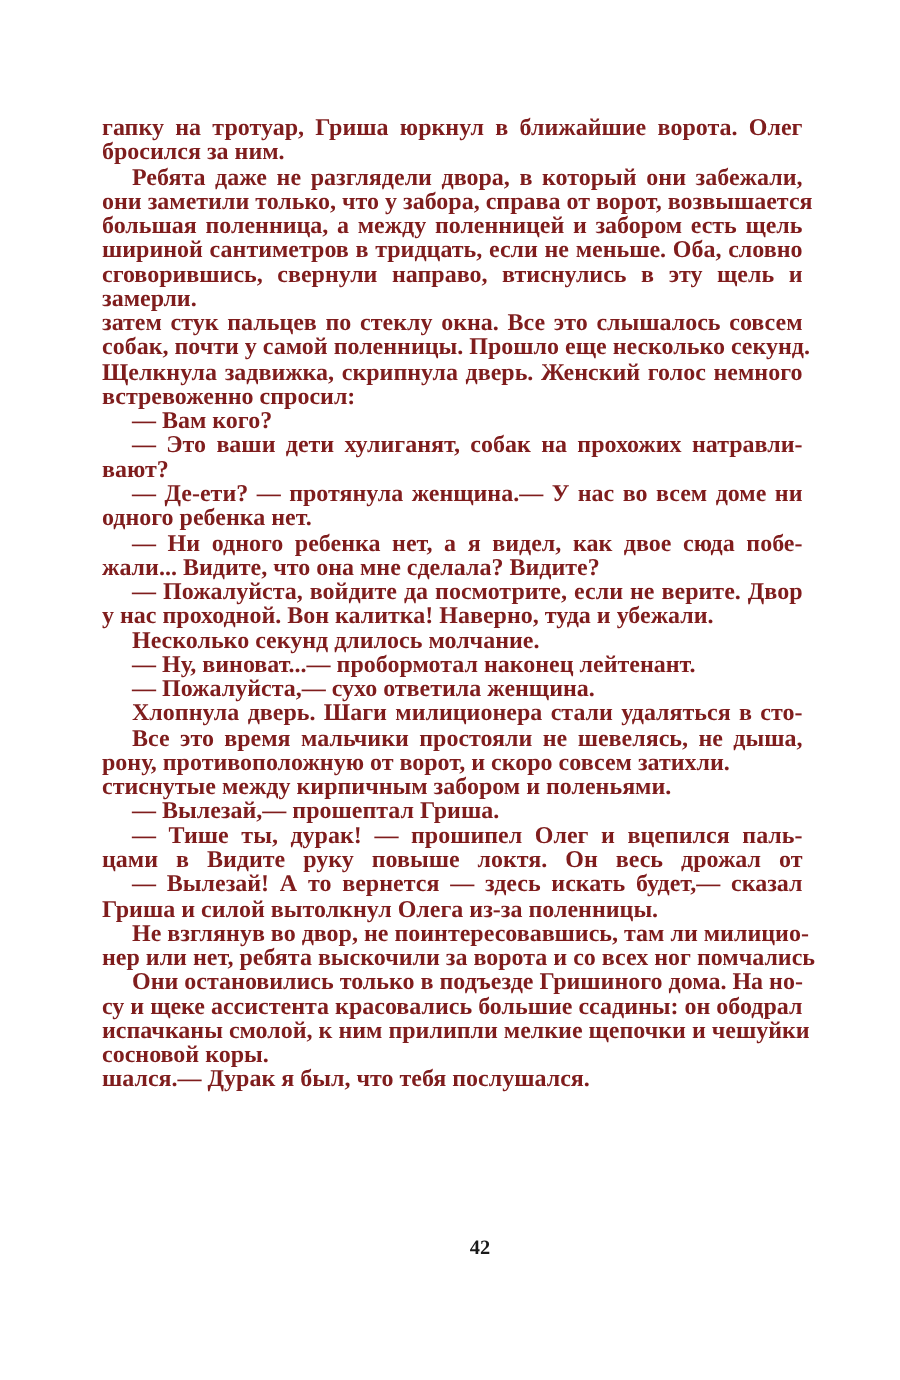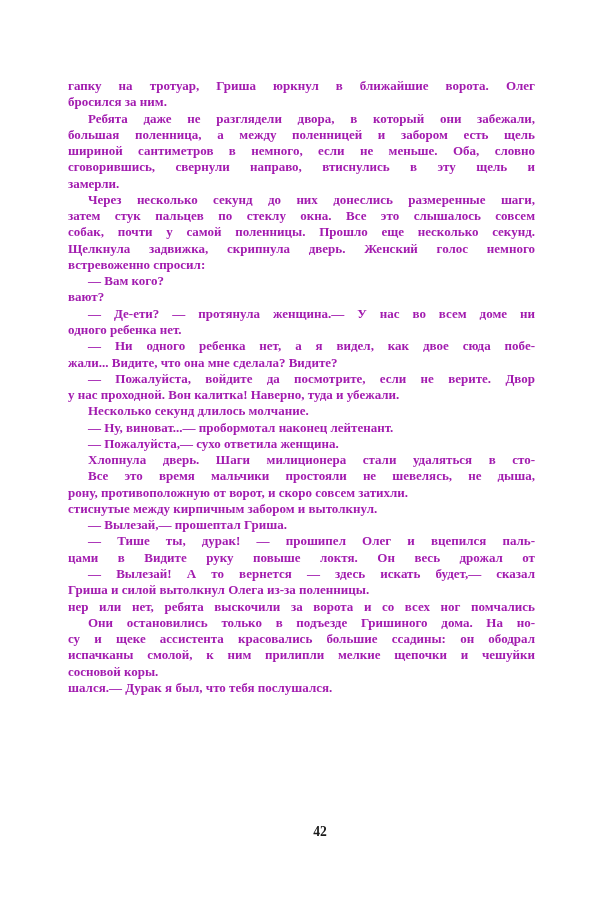--- a/index.html
+++ b/index.html
@@ -12,23 +12,23 @@
       height: 920px;
       position: relative;
       overflow: hidden;
     }
     .page {
       position: absolute;
       left: 68px;
       top: 78px;
       width: 467px;
       font-family: "Liberation Serif", "DejaVu Serif", serif;
-      font-size: 13px;
+      font-size: 16px;
       line-height: 16.27px;
-      color: #a21caf;
+      color: #7f1d1d;
       font-weight: bold;
     }
     .line {
       display: block;
       height: 16.27px;
       white-space: nowrap;
       text-align: justify;
       text-align-last: justify;
       overflow: visible;
     }
@@ -51,49 +51,51 @@
       margin-left: 20px;
     }
   </style>
 </head>
 <body>
 
 <div class="page" id="page-text">
     <span class="line">гапку на тротуар, Гриша юркнул в ближайшие ворота. Олег</span>
     <span class="line last">бросился за ним.</span>
     <span class="line indent">Ребята даже не разглядели двора, в который они забежали,</span>
+    <span class="line">они заметили только, что у забора, справа от ворот, возвышается</span>
     <span class="line">большая поленница, а между поленницей и забором есть щель</span>
-    <span class="line">шириной сантиметров в немного, если не меньше. Оба, словно</span>
+    <span class="line">шириной сантиметров в тридцать, если не меньше. Оба, словно</span>
     <span class="line">сговорившись, свернули направо, втиснулись в эту щель и</span>
     <span class="line last">замерли.</span>
-    <span class="line indent">Через несколько секунд до них донеслись размеренные шаги,</span>
     <span class="line">затем стук пальцев по стеклу окна. Все это слышалось совсем</span>
     <span class="line">собак, почти у самой поленницы. Прошло еще несколько секунд.</span>
     <span class="line">Щелкнула задвижка, скрипнула дверь. Женский голос немного</span>
     <span class="line last">встревоженно спросил:</span>
     <span class="line indent last">— Вам кого?</span>
+    <span class="line indent">— Это ваши дети хулиганят, собак на прохожих натравли-</span>
     <span class="line last">вают?</span>
     <span class="line indent">— Де-ети? — протянула женщина.— У нас во всем доме ни</span>
     <span class="line last">одного ребенка нет.</span>
     <span class="line indent">— Ни одного ребенка нет, а я видел, как двое сюда побе-</span>
     <span class="line last">жали... Видите, что она мне сделала? Видите?</span>
     <span class="line indent">— Пожалуйста, войдите да посмотрите, если не верите. Двор</span>
     <span class="line last">у нас проходной. Вон калитка! Наверно, туда и убежали.</span>
     <span class="line indent last">Несколько секунд длилось молчание.</span>
     <span class="line indent last">— Ну, виноват...— пробормотал наконец лейтенант.</span>
     <span class="line indent last">— Пожалуйста,— сухо ответила женщина.</span>
     <span class="line indent">Хлопнула дверь. Шаги милиционера стали удаляться в сто-</span>
     <span class="line indent">Все это время мальчики простояли не шевелясь, не дыша,</span>
     <span class="line last">рону, противоположную от ворот, и скоро совсем затихли.</span>
-    <span class="line last">стиснутые между кирпичным забором и вытолкнул.</span>
+    <span class="line last">стиснутые между кирпичным забором и поленьями.</span>
     <span class="line indent last">— Вылезай,— прошептал Гриша.</span>
     <span class="line indent">— Тише ты, дурак! — прошипел Олег и вцепился паль-</span>
     <span class="line">цами в Видите руку повыше локтя. Он весь дрожал от</span>
     <span class="line indent">— Вылезай! А то вернется — здесь искать будет,— сказал</span>
     <span class="line last">Гриша и силой вытолкнул Олега из-за поленницы.</span>
+    <span class="line indent">Не взглянув во двор, не поинтересовавшись, там ли милицио-</span>
     <span class="line">нер или нет, ребята выскочили за ворота и со всех ног помчались</span>
     <span class="line indent">Они остановились только в подъезде Гришиного дома. На но-</span>
     <span class="line">су и щеке ассистента красовались большие ссадины: он ободрал</span>
     <span class="line">испачканы смолой, к ним прилипли мелкие щепочки и чешуйки</span>
     <span class="line last">сосновой коры.</span>
     <span class="line last">шался.— Дурак я был, что тебя послушался.</span>
   </div>
 
 <div class="page-number">42</div>
 

